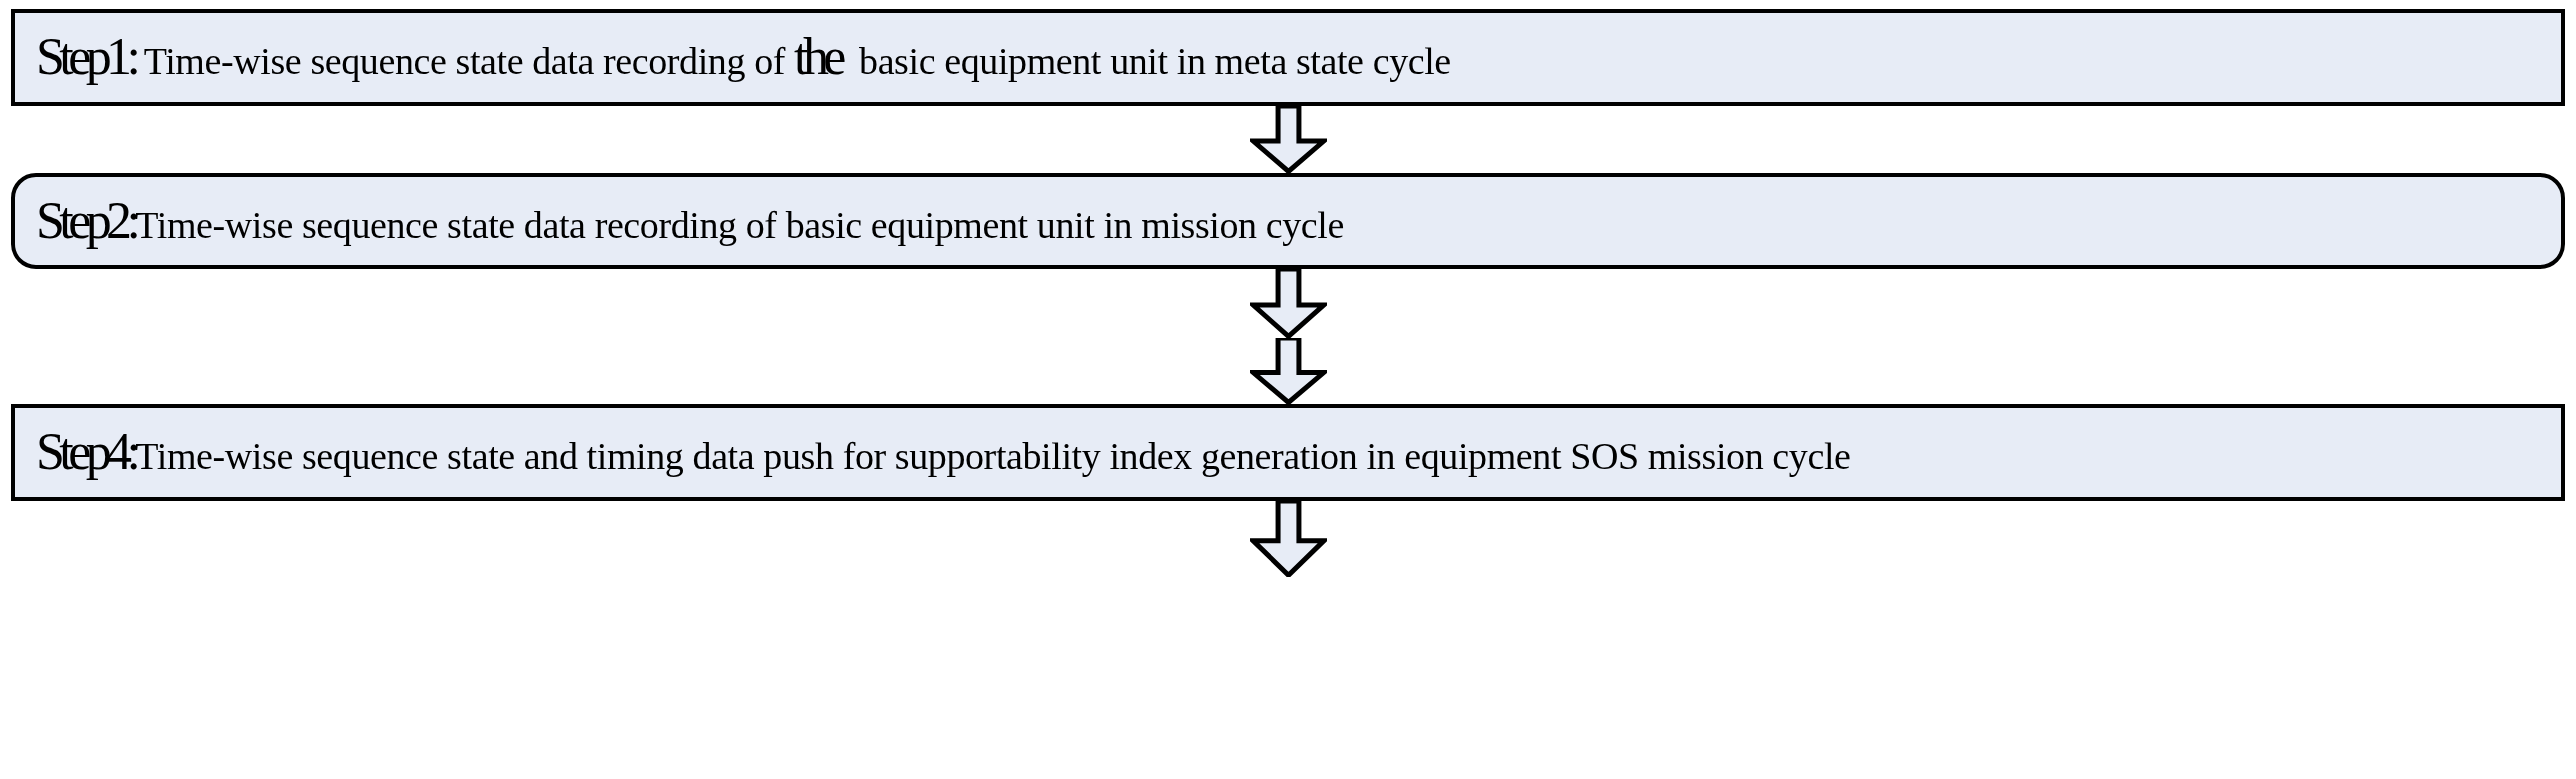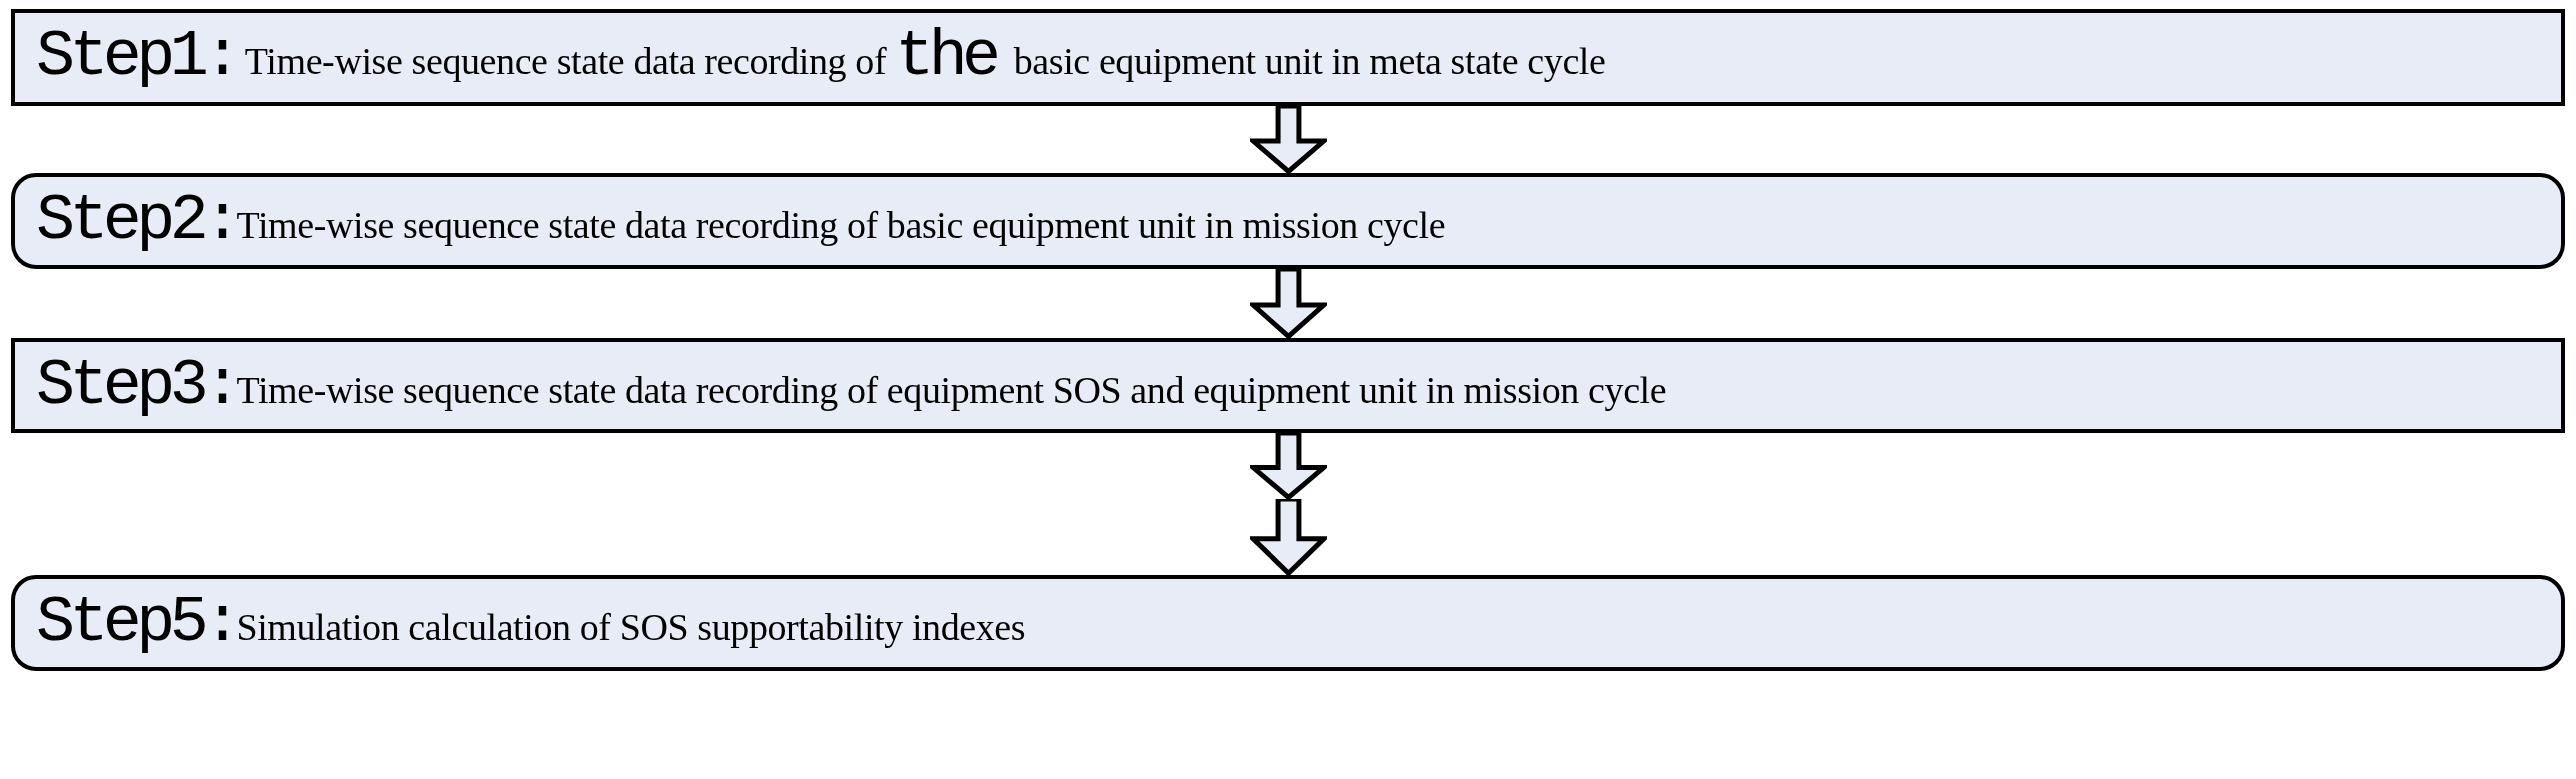--- a/index.html
+++ b/index.html
@@ -33,22 +33,22 @@
   }
   .h122 { height: 97px; }
   .h120 { height: 96px; border-radius: 25px; }
   .h119 { height: 95px; }
   .seg-serif {
     font-family: "Liberation Serif", serif;
     font-size: 38px;
     letter-spacing: -0.4px;
   }
   .seg-mono {
-    font-family: Liberation Mono, monospace;
-    font-size: 65px;
+    font-family: Liberation Serif, serif;
+    font-size: 52px;
     letter-spacing: -5.6px;
   }
   .arrow-wrap {
     display: flex;
     justify-content: center;
     align-items: stretch;
   }
   .a84 { height: 67px; }
   .a87 { height: 69px; }
   .a83 { height: 66px; }
@@ -78,31 +78,30 @@
   </div>
 
   <div class="step-box h120"><span class="seg-mono">Step2:</span><span class="seg-serif">Time-wise sequence state data recording of basic equipment unit in mission cycle</span></div>
 
   <div class="arrow-wrap a87">
     <svg viewBox="0 0 96 86" preserveAspectRatio="none">
       <polygon points="35,0 61,0 61,45 92,45 48,84 4,45 35,45" vector-effect="non-scaling-stroke"></polygon>
     </svg>
   </div>
 
-  <div class="step-box h119"><span class="seg-mono">Step3:</span><span class="seg-serif">Time-wise sequence state data recording of equipment SOS and equipment unit in mission cycle</span></div>
 
   <div class="arrow-wrap a83">
     <svg viewBox="0 0 96 86" preserveAspectRatio="none">
       <polygon points="35,0 61,0 61,45 92,45 48,84 4,45 35,45" vector-effect="non-scaling-stroke"></polygon>
     </svg>
   </div>
 
+  <div class="step-box h122"><span class="seg-mono">Step4:</span><span class="seg-serif">Time-wise sequence state and timing data push for supportability index generation in equipment SOS mission cycle</span></div>
 
   <div class="arrow-wrap a95">
     <svg viewBox="0 0 96 86" preserveAspectRatio="none">
       <polygon points="35,0 61,0 61,45 92,45 48,84 4,45 35,45" vector-effect="non-scaling-stroke"></polygon>
     </svg>
   </div>
 
-  <div class="step-box h120"><span class="seg-mono">Step5:</span><span class="seg-serif">Simulation calculation of SOS supportability indexes</span></div>
 
 </div>
 
 
 </body></html>

